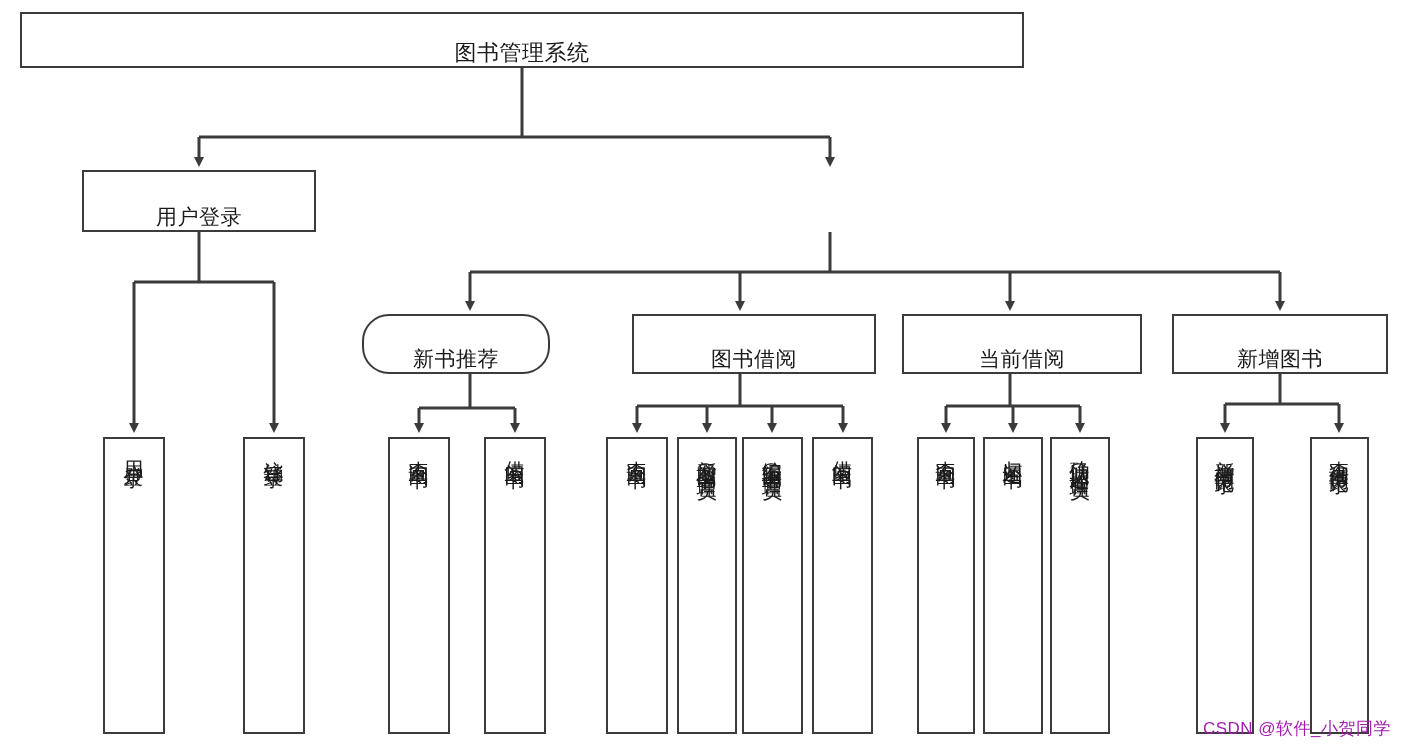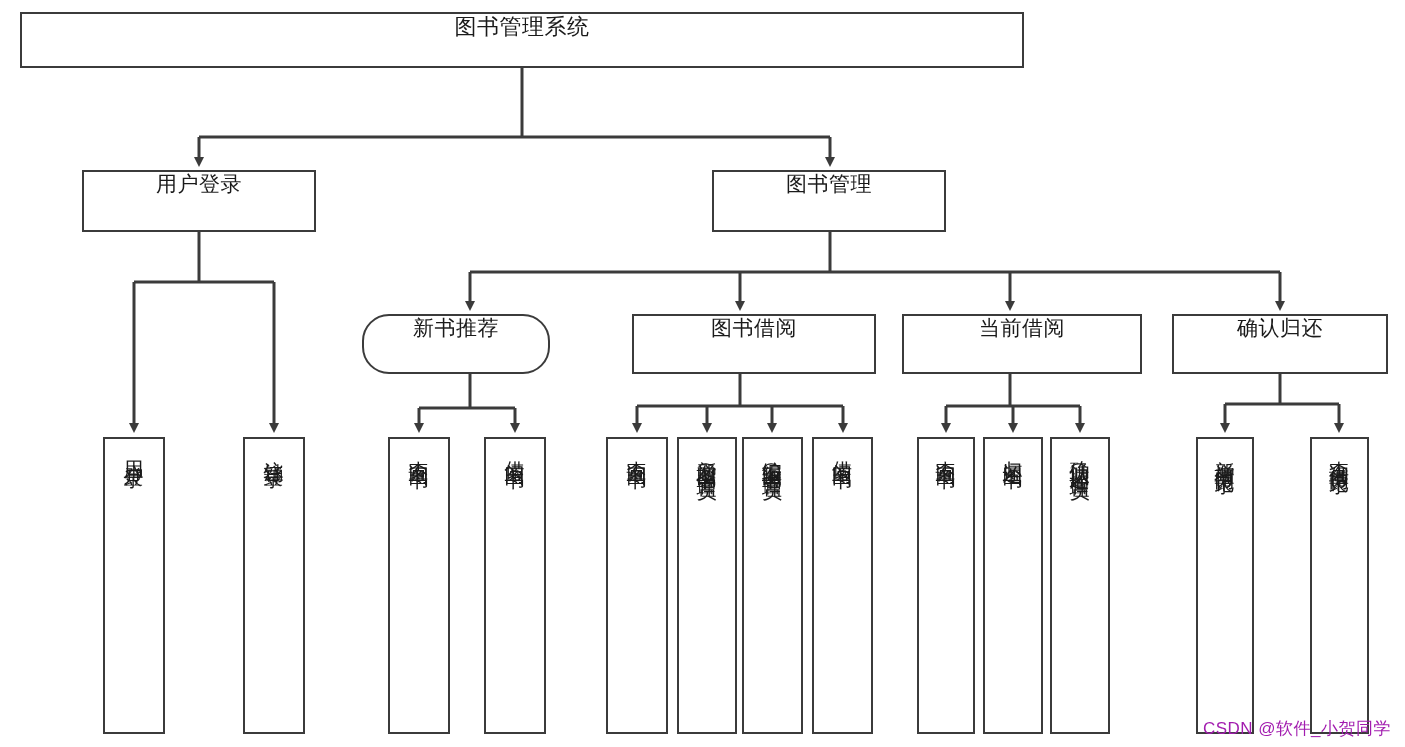--- a/index.html
+++ b/index.html
@@ -24,21 +24,21 @@
     width: 1405px;
     height: 747px;
     pointer-events: none;
   }
   .node {
     position: absolute;
     box-sizing: border-box;
     background: #ffffff;
     border: 2px solid #3b3b3b;
     display: flex;
-    align-items: flex-start;
+    align-items: flex-end;
     justify-content: center;
     color: #1a1a1a;
   }
   .node .label {
     display: block;
     text-align: center;
     line-height: 1.18;
   }
   .node.horiz .label {
     font-size: 21px;
@@ -121,35 +121,32 @@
     </g>
   </svg>
 
   <div class="node horiz" id="root-node" style="left:20px; top:12px; width:1004px; height:56px;">
     <span class="label">图书管理系统</span>
   </div>
 
   <div class="node horiz" style="left:82px; top:170px; width:234px; height:62px;">
     <span class="label">用户登录</span>
   </div>
-  <div class="node horiz" style="left:712px; top:170px; width:234px; height:62px;">
-    <span class="label">图书管理</span>
-  </div>
 
   <div class="node horiz" style="left:362px; top:314px; width:188px; height:60px;border-radius:27px;">
     <span class="label">新书推荐</span>
   </div>
   <div class="node horiz" style="left:632px; top:314px; width:244px; height:60px;">
     <span class="label">图书借阅</span>
   </div>
   <div class="node horiz" style="left:902px; top:314px; width:240px; height:60px;">
     <span class="label">当前借阅</span>
   </div>
   <div class="node horiz" style="left:1172px; top:314px; width:216px; height:60px;">
-    <span class="label">确认归还</span>
+    <span class="label">新增图书</span>
   </div>
 
   <div class="node vert" style="left:103px; top:437px; width:62px; height:297px;">
     <span class="label">用户登录</span>
   </div>
   <div class="node vert" style="left:243px; top:437px; width:62px; height:297px;">
     <span class="label">注销登录</span>
   </div>
   <div class="node vert" style="left:388px; top:437px; width:62px; height:297px;">
     <span class="label">查询图书</span>

